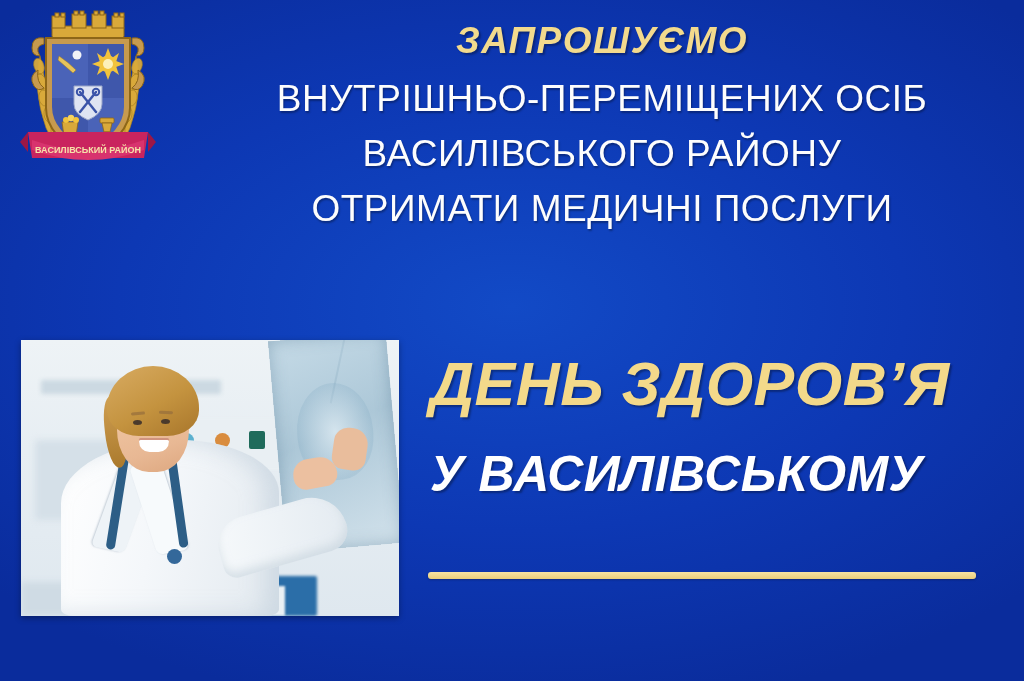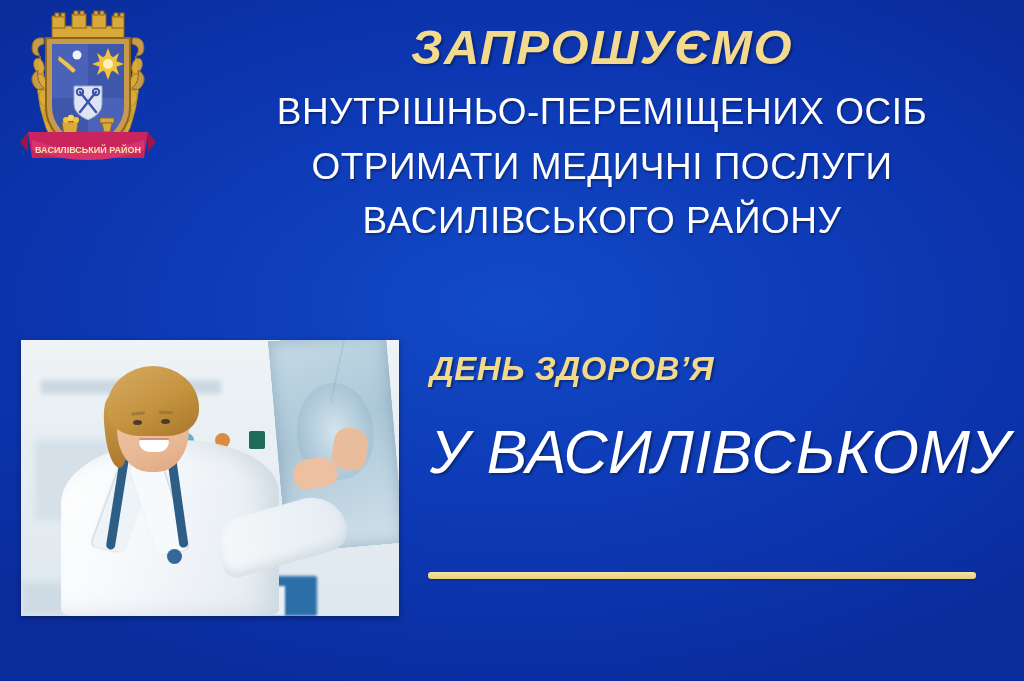--- a/index.html
+++ b/index.html
@@ -34,21 +34,21 @@
   
   .headline-block {
     position: absolute;
     left: 180px;
     top: 22px;
     width: 844px;
     text-align: center;
   }
   .invite-word {
     color: #f3da8d;
-    font-size: 49px;
+    font-size: 37px;
     font-weight: bold;
     font-style: italic;
     letter-spacing: 1.5px;
     line-height: 1.04;
     text-shadow: 2px 2px 2px rgba(0,0,0,0.30);
     white-space: nowrap;
     margin-bottom: 12px;
   }
   .subline {
     color: #fdfdfd;
@@ -284,33 +284,33 @@
 
   
   .event-block {
     position: absolute;
     left: 430px;
     top: 352px;
     width: 560px;
   }
   .event-title {
     color: #f3d98a;
-    font-size: 33px;
+    font-size: 61px;
     font-weight: bold;
     font-style: italic;
     letter-spacing: 0.5px;
     line-height: 1.05;
     text-shadow: 2px 2px 2px rgba(0,0,0,0.32);
     white-space: nowrap;
     margin-bottom: 26px;
   }
   .event-sub {
     color: #ffffff;
-    font-size: 61px;
-    font-weight: normal;
+    font-size: 50px;
+    font-weight: bold;
     font-style: italic;
     letter-spacing: 0.4px;
     line-height: 1.28;
     text-shadow: 2px 2px 2px rgba(0,0,0,0.32);
     white-space: nowrap;
   }
   .rule {
     position: absolute;
     left: 428px;
     top: 572px;
@@ -425,22 +425,22 @@
         <path d="M130 124 L138 134 L130 144Z" fill="#9c1746"></path>
         <path d="M14 132 Q70 152 126 132 L126 142 Q70 162 14 142Z" fill="#d8336e"></path>
         <text x="70" y="145" font-family="Liberation Sans, sans-serif" font-size="9" font-weight="bold" fill="#f6e2a8" text-anchor="middle">ВАСИЛІВСЬКИЙ РАЙОН</text>
       </g>
     </svg>
   </div>
 
   <div class="headline-block">
     <div class="invite-word">ЗАПРОШУЄМО</div>
     <div class="subline s1">ВНУТРІШНЬО-ПЕРЕМІЩЕНИХ ОСІБ</div>
+    <div class="subline s2">ВАСИЛІВСЬКОГО РАЙОНУ</div>
     <div class="subline s3">ОТРИМАТИ МЕДИЧНІ ПОСЛУГИ</div>
-    <div class="subline s2">ВАСИЛІВСЬКОГО РАЙОНУ</div>
   </div>
 
   <div class="photo-frame">
     <div class="photo" title="Лікарка у білому халаті зі стетоскопом тримає рентгенівський знімок">
       <div class="bg-shelf"></div>
       <div class="bg-shelf2"></div>
       <div class="bg-panel"></div>
       <div class="dot d1"></div>
       <div class="dot d2"></div>
       <div class="dot sq"></div>

